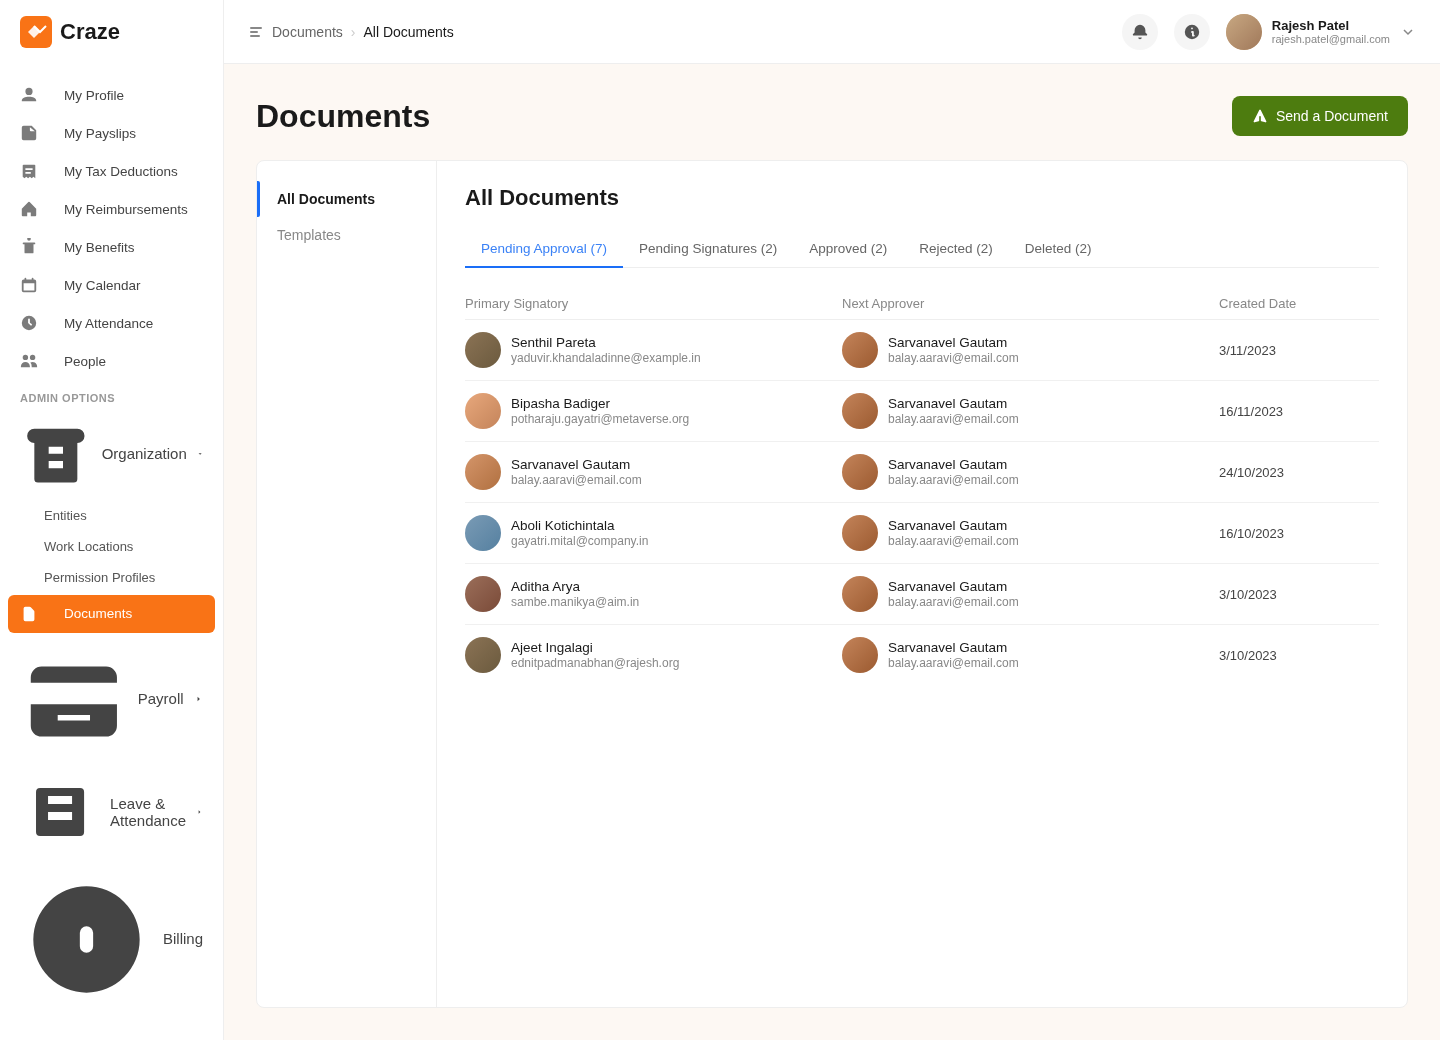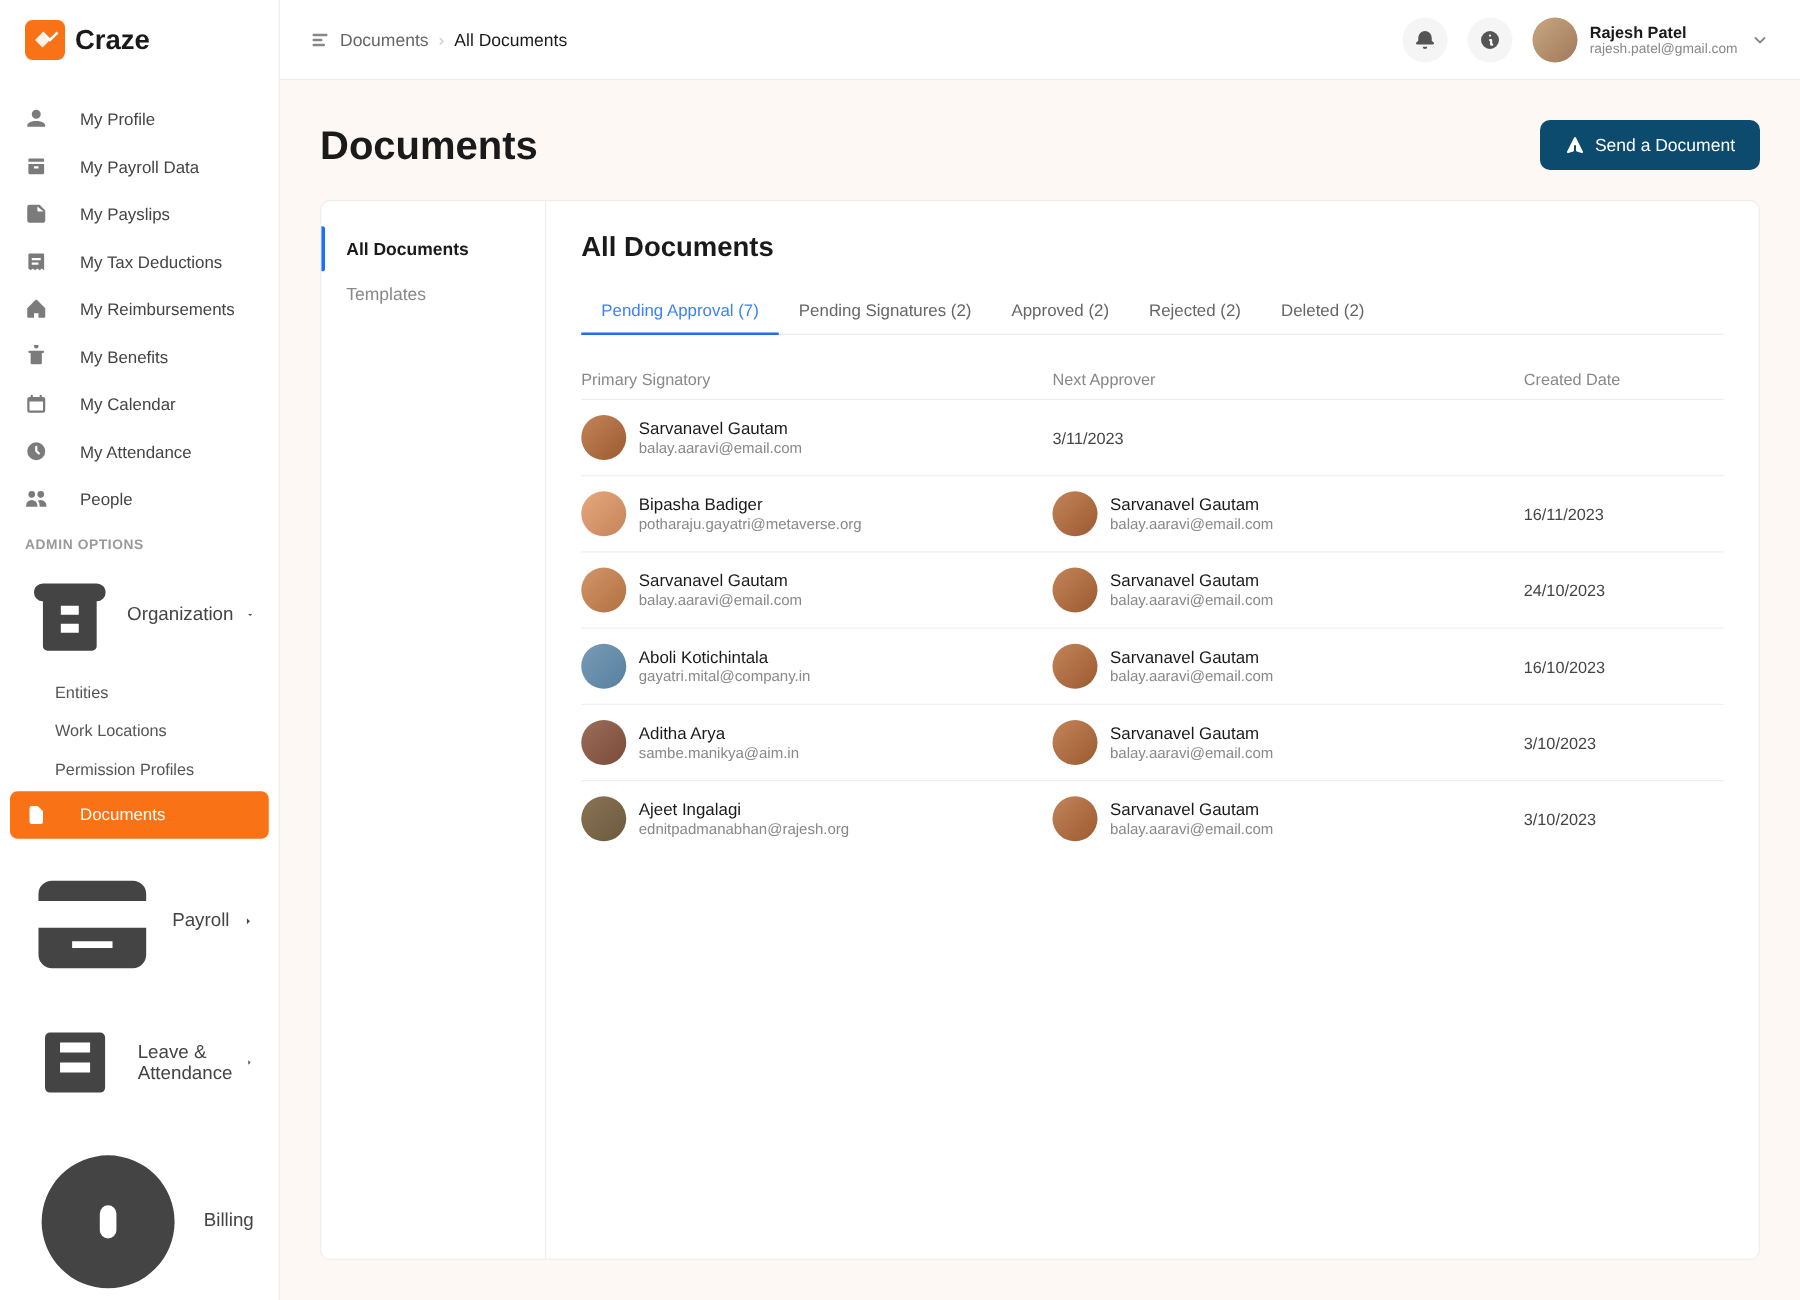--- a/index.html
+++ b/index.html
@@ -37,21 +37,21 @@
     .user-avatar-img { width: 36px; height: 36px; border-radius: 50%; background: linear-gradient(135deg, #c8a882, #a0785a); }
     .user-details { display: flex; flex-direction: column; }
     .user-name { font-size: 13px; font-weight: 600; }
     .user-email { font-size: 11px; color: #888; }
     .chevron-down { color: #888; }
 
     
     .page-content { flex: 1; padding: 32px 32px 32px 32px; display: flex; flex-direction: column; gap: 24px; }
     .page-header { display: flex; align-items: center; justify-content: space-between; }
     .page-title { font-size: 32px; font-weight: 700; }
-    .send-doc-btn { display: flex; align-items: center; gap: 8px; background: #0c4a6e; color: #fff; border: none; padding: 12px 20px; border-radius: 8px; font-size: 14px; font-weight: 500; cursor: pointer; }
+    .send-doc-btn { display: flex; align-items: center; gap: 8px; background: #4d7c0f; color: #fff; border: none; padding: 12px 20px; border-radius: 8px; font-size: 14px; font-weight: 500; cursor: pointer; }
 
     
     .doc-area { display: flex; flex: 1; gap: 0; background: #fff; border-radius: 8px; border: 1px solid #eee; overflow: hidden; }
     .doc-sidebar { width: 180px; border-right: 1px solid #eee; padding: 20px 0; flex-shrink: 0; }
     .doc-sidebar-item { padding: 10px 20px; font-size: 14px; cursor: pointer; color: #444; position: relative; }
     .doc-sidebar-item.active { font-weight: 600; color: #1a1a1a; }
     .doc-sidebar-item.active::before { content: ''; position: absolute; left: 0; top: 0; bottom: 0; width: 3px; background: #1a6ef7; border-radius: 0 2px 2px 0; }
     .doc-sidebar-item:not(.active) { color: #888; }
 
     .doc-main { flex: 1; padding: 24px 28px; }
@@ -99,26 +99,20 @@
 
     <nav class="sidebar-nav">
 
       <div class="nav-item">
         <svg class="nav-icon" viewBox="0 0 20 20" fill="currentColor">
             <path d="M10 10a4 4 0 100-8 4 4 0 000 8zm0 2c-4.42 0-8 1.79-8 4v1h16v-1c0-2.21-3.58-4-8-4z"></path>
           </svg>
         <span>My Profile</span>
       </div>
 
-      <div class="nav-item">
-        <svg class="nav-icon" viewBox="0 0 20 20" fill="currentColor">
-            <path d="M3 4a1 1 0 011-1h12a1 1 0 011 1v2H3V4zm0 4h14v8a1 1 0 01-1 1H4a1 1 0 01-1-1V8zm5 2v2h4v-2H8z"></path>
-          </svg>
-        <span>My Payroll Data</span>
-      </div>
 
       <div class="nav-item">
         <svg class="nav-icon" viewBox="0 0 20 20" fill="currentColor">
             <path d="M4 2a2 2 0 00-2 2v12a2 2 0 002 2h12a2 2 0 002-2V7l-5-5H4zm7 1.5L16.5 8H12a1 1 0 01-1-1V3.5z"></path>
           </svg>
         <span>My Payslips</span>
       </div>
 
       <div class="nav-item">
         <svg class="nav-icon" viewBox="0 0 20 20" fill="currentColor">
@@ -306,20 +300,27 @@
 
           <div class="doc-table">
             <div class="table-header">
               <div class="table-header-cell">Primary Signatory</div>
               <div class="table-header-cell">Next Approver</div>
               <div class="table-header-cell">Created Date</div>
             </div>
 
             <div class="table-row">
               <div class="person-cell">
+                <div class="person-avatar av-1"></div>
+                <div>
+                  <div class="person-name">Senthil Pareta</div>
+                  <div class="person-email">yaduvir.khandaladinne@example.in</div>
+                </div>
+              </div>
+              <div class="person-cell">
                 <div class="person-avatar av-approver"></div>
                 <div>
                   <div class="person-name">Sarvanavel Gautam</div>
                   <div class="person-email">balay.aaravi@email.com</div>
                 </div>
               </div>
               <div class="date-cell">3/11/2023</div>
             </div>
 
             <div class="table-row">

